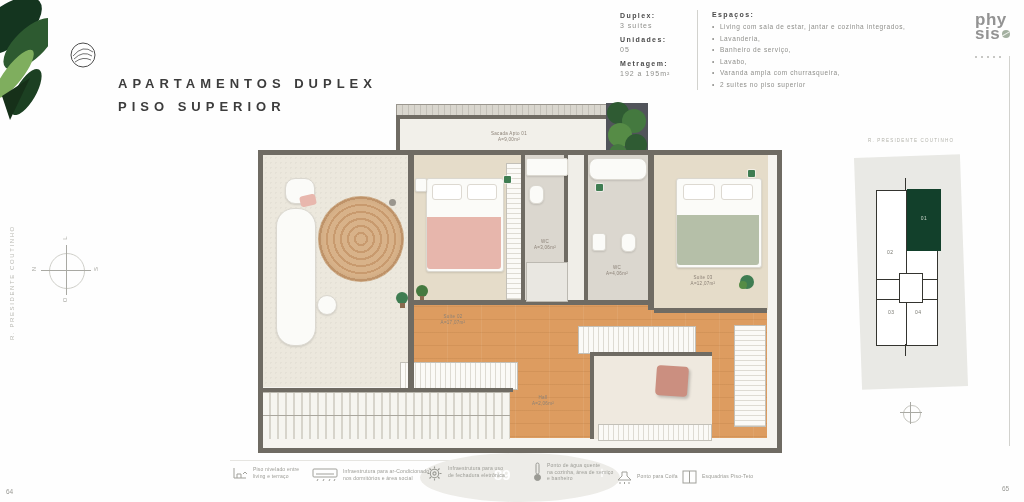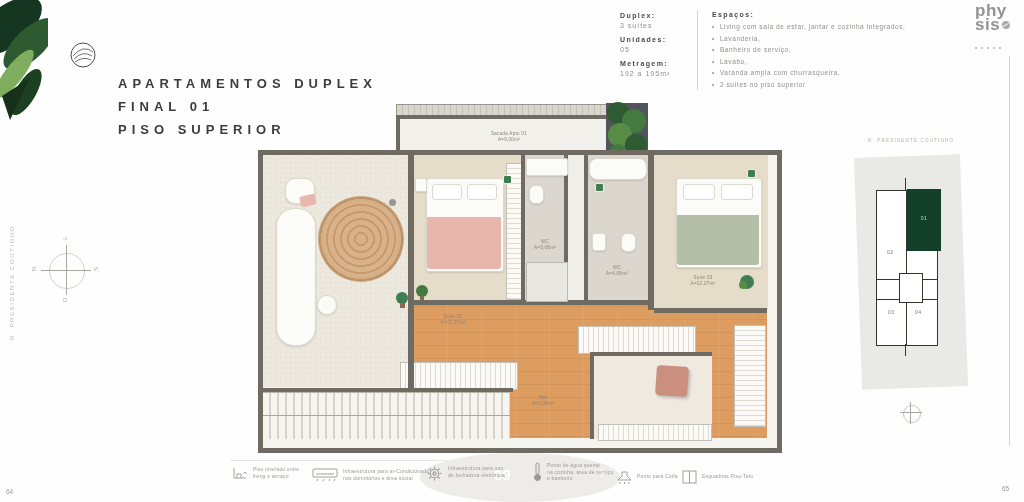--- a/index.html
+++ b/index.html
@@ -57,21 +57,20 @@
   </div>
 
   <div class="abs" style="left:70px;top:42px;">
     <svg width="26" height="26" viewBox="0 0 26 26">
       <circle cx="13" cy="13" r="12" fill="none" stroke="#4c4c4c" stroke-width="1"></circle>
       <path d="M3 14 Q13 2 23 10 M4 17 Q13 8 22 14 M5 20 Q13 14 21 18" fill="none" stroke="#4c4c4c" stroke-width="0.8"></path>
     </svg>
   </div>
   <div class="abs title" style="left:118px;top:28px;margin-top:44px;">
     <div>APARTAMENTOS DUPLEX</div>
-    <div>FINAL 01</div>
     <div>PISO SUPERIOR</div>
   </div>
 
   <div class="abs" style="left:620px;top:12px;width:70px;">
     <div class="speclabel">Duplex:</div>
     <div class="specvalue">3 suítes</div>
     <div class="speclabel">Unidades:</div>
     <div class="specvalue">05</div>
     <div class="speclabel">Metragem:</div>
     <div class="specvalue">192 a 195m²</div>
@@ -83,21 +82,21 @@
     <ul>
       <li>Living com sala de estar, jantar e cozinha integrados,</li>
       <li>Lavanderia,</li>
       <li>Banheiro de serviço,</li>
       <li>Lavabo,</li>
       <li>Varanda ampla com churrasqueira,</li>
       <li>2 suítes no piso superior</li>
     </ul>
   </div>
 
-  <div class="abs" style="left:975px;top:4px;">
+  <div class="abs" style="left:975px;top:13px;">
     <div class="logo">phy</div>
     <div class="logo" style="display:flex;align-items:center;gap:2px;">
       <span>sis</span>
       <span style="width:8px;height:8px;border-radius:50%;background:#a3b0a0;display:inline-block;position:relative;overflow:hidden;">
           <span style="position:absolute;left:-1px;top:3px;width:11px;height:1px;background:#eef1ec;transform:rotate(-30deg);display:block;"></span>
         </span>
     </div>
     <div class="logo-dots" style="margin-top:3px;"><span></span><span></span><span></span><span></span><span></span></div>
   </div>
   <div class="abs vrule" style="left:1009px;top:56px;height:390px;"></div>

